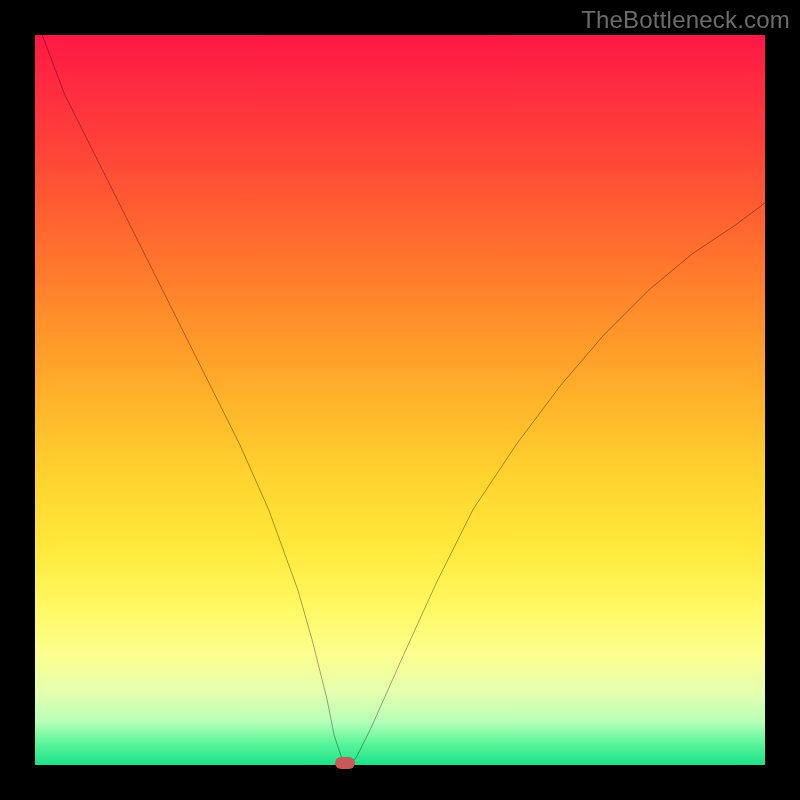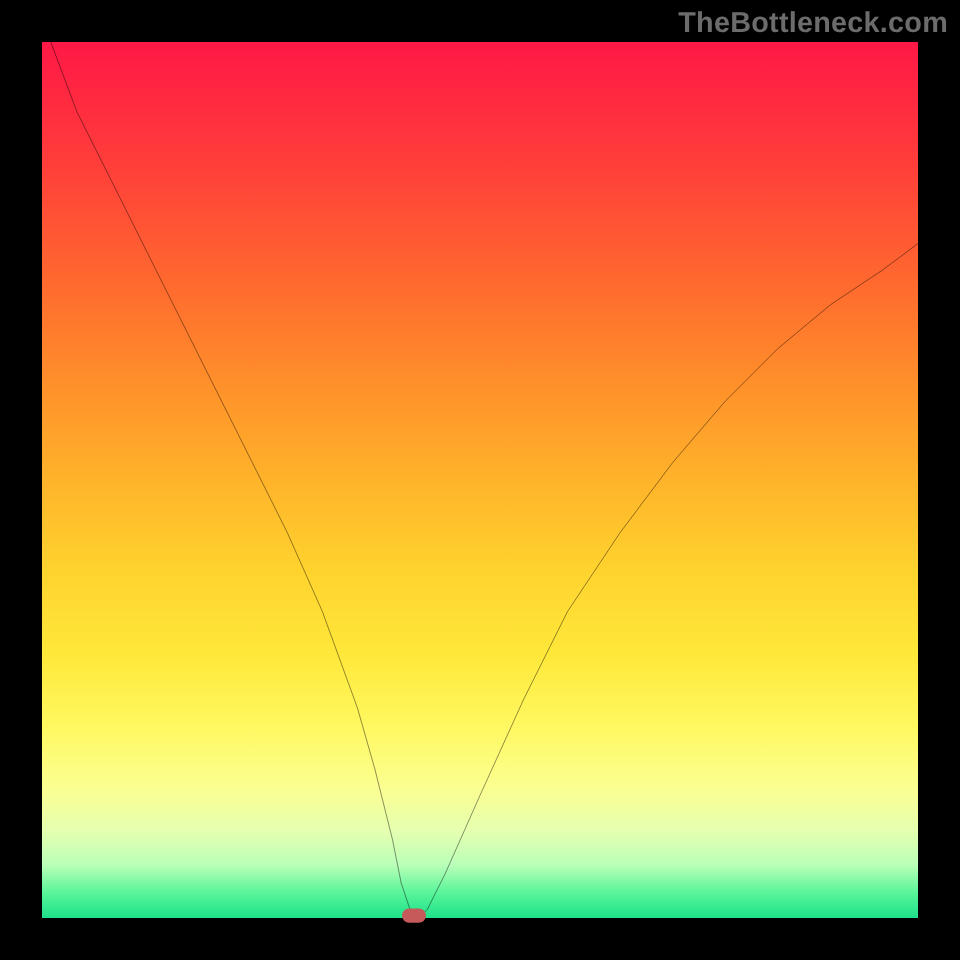--- a/index.html
+++ b/index.html
@@ -39,21 +39,21 @@
       #5cf59a 97%,
       #1de28a 100%
     );
   }
   .watermark {
     position: absolute;
     top: 6px;
     right: 10px;
     color: #6c6c6c;
     font-size: 24px;
-    font-weight: 700;
+    font-weight: 400;
     letter-spacing: 0.2px;
     user-select: none;
   }
   svg.curve {
     position: absolute;
     left: 0; top: 0;
   }
   .marker {
     position: absolute;
     width: 20px;

